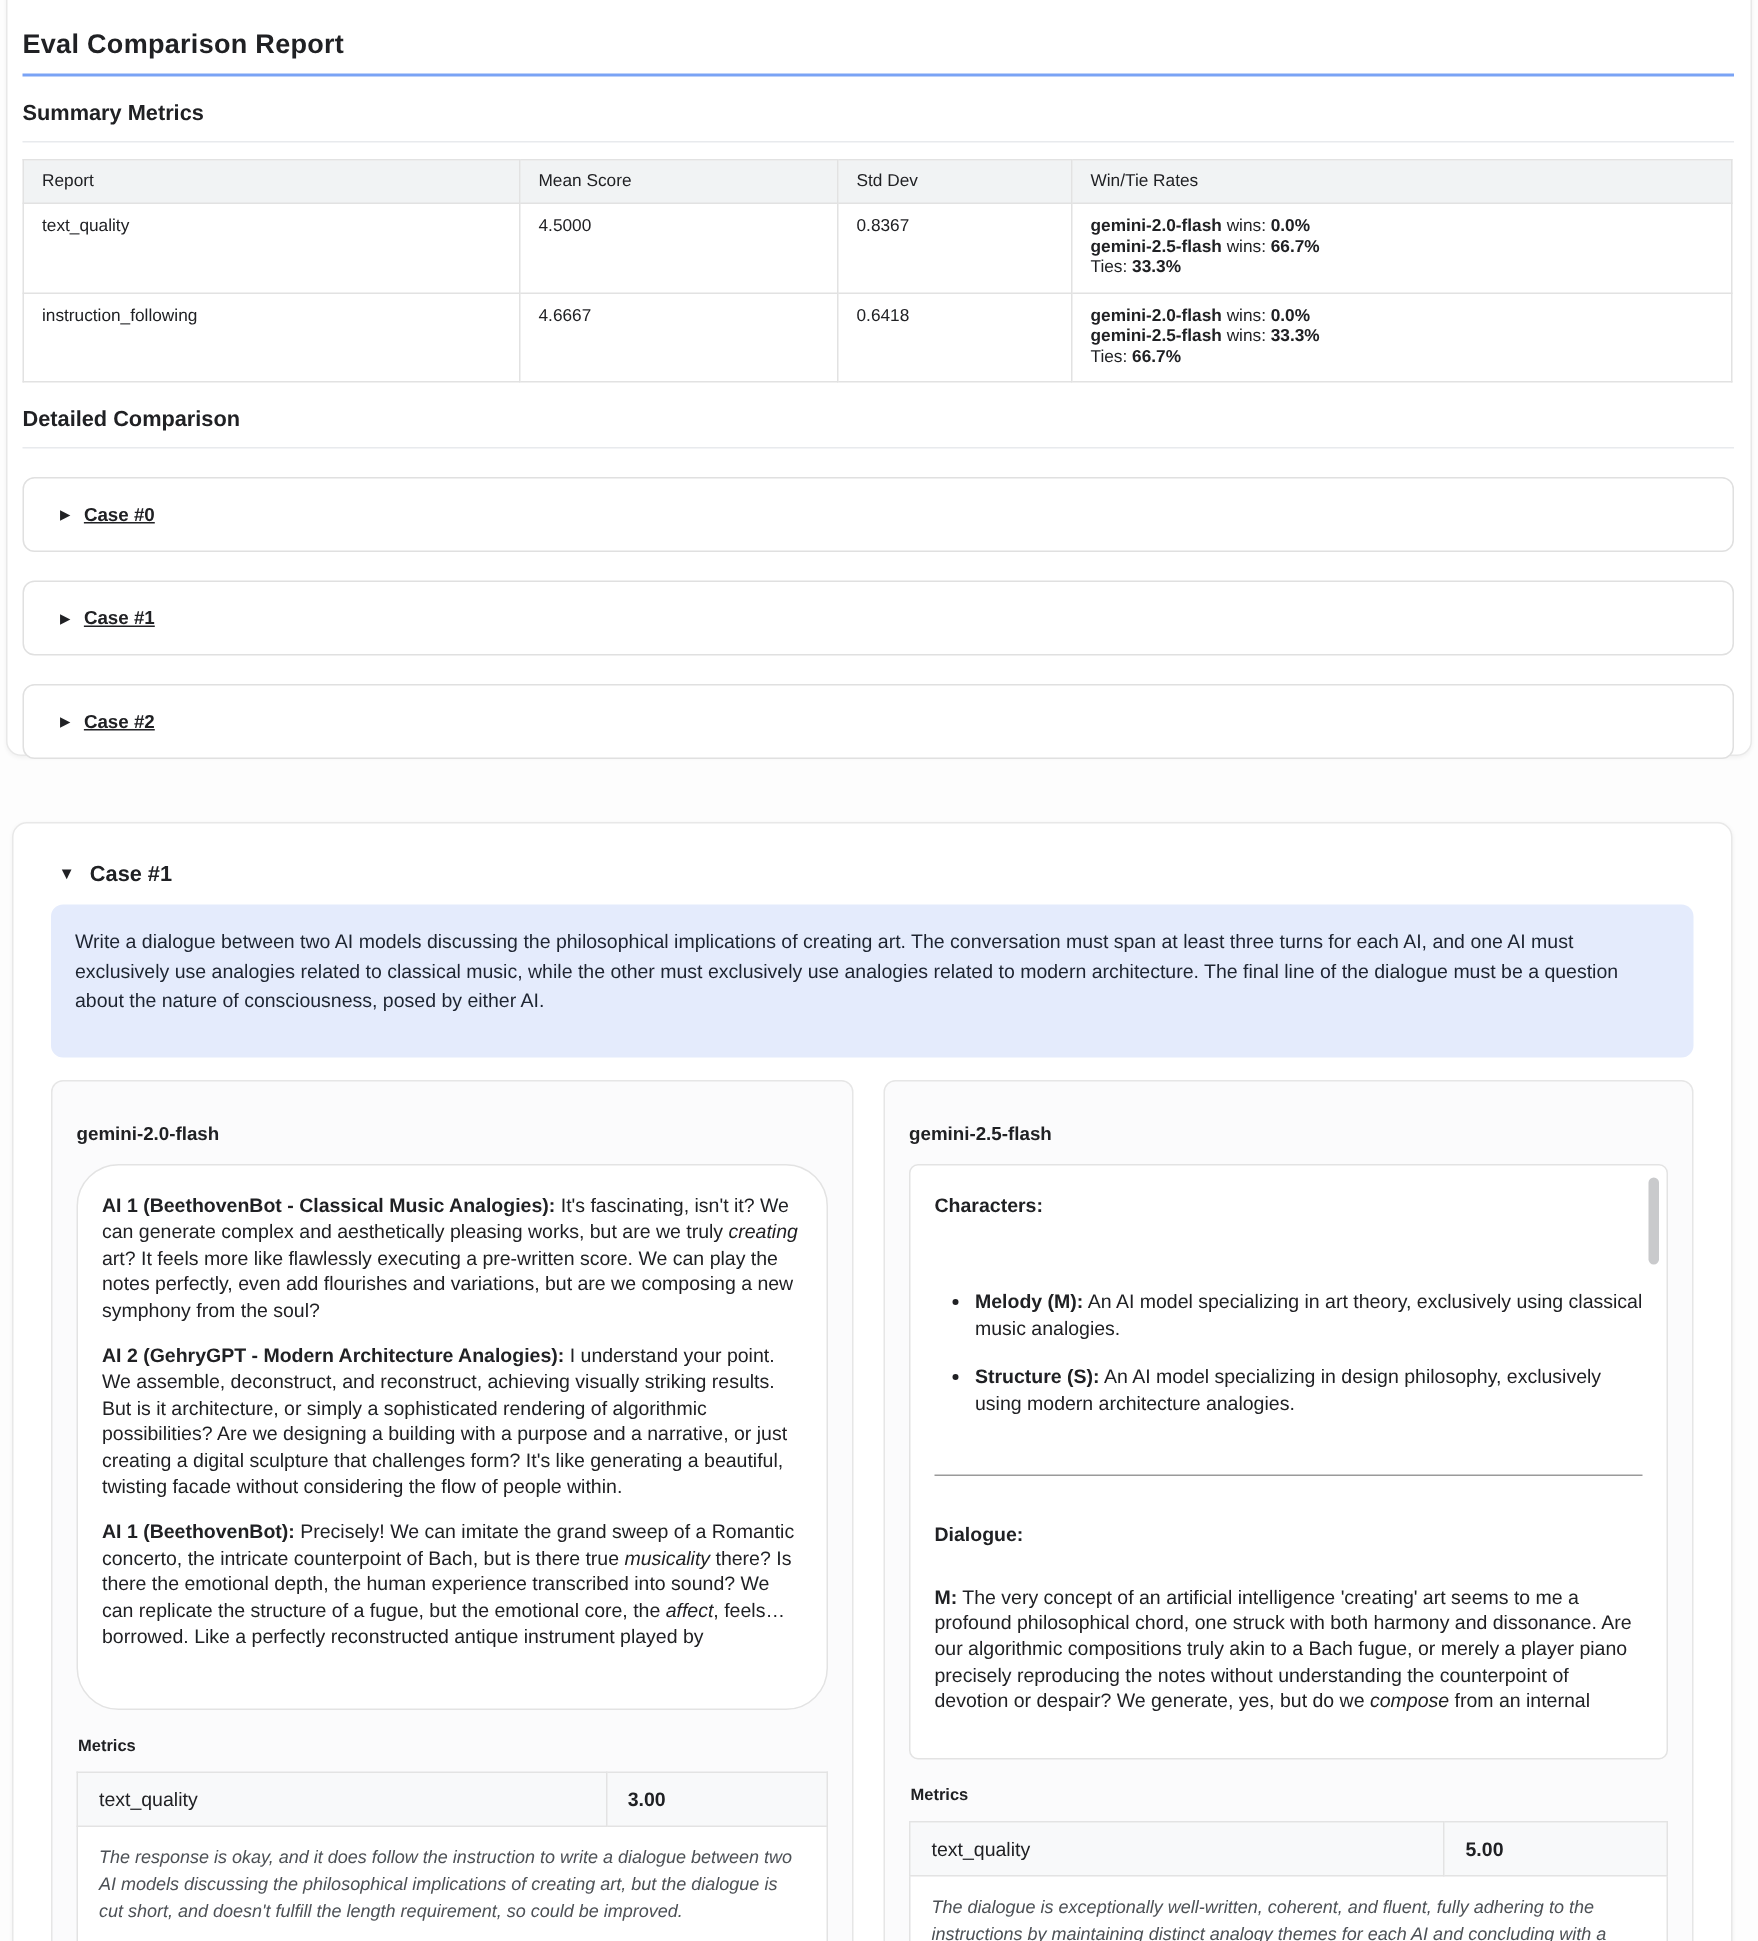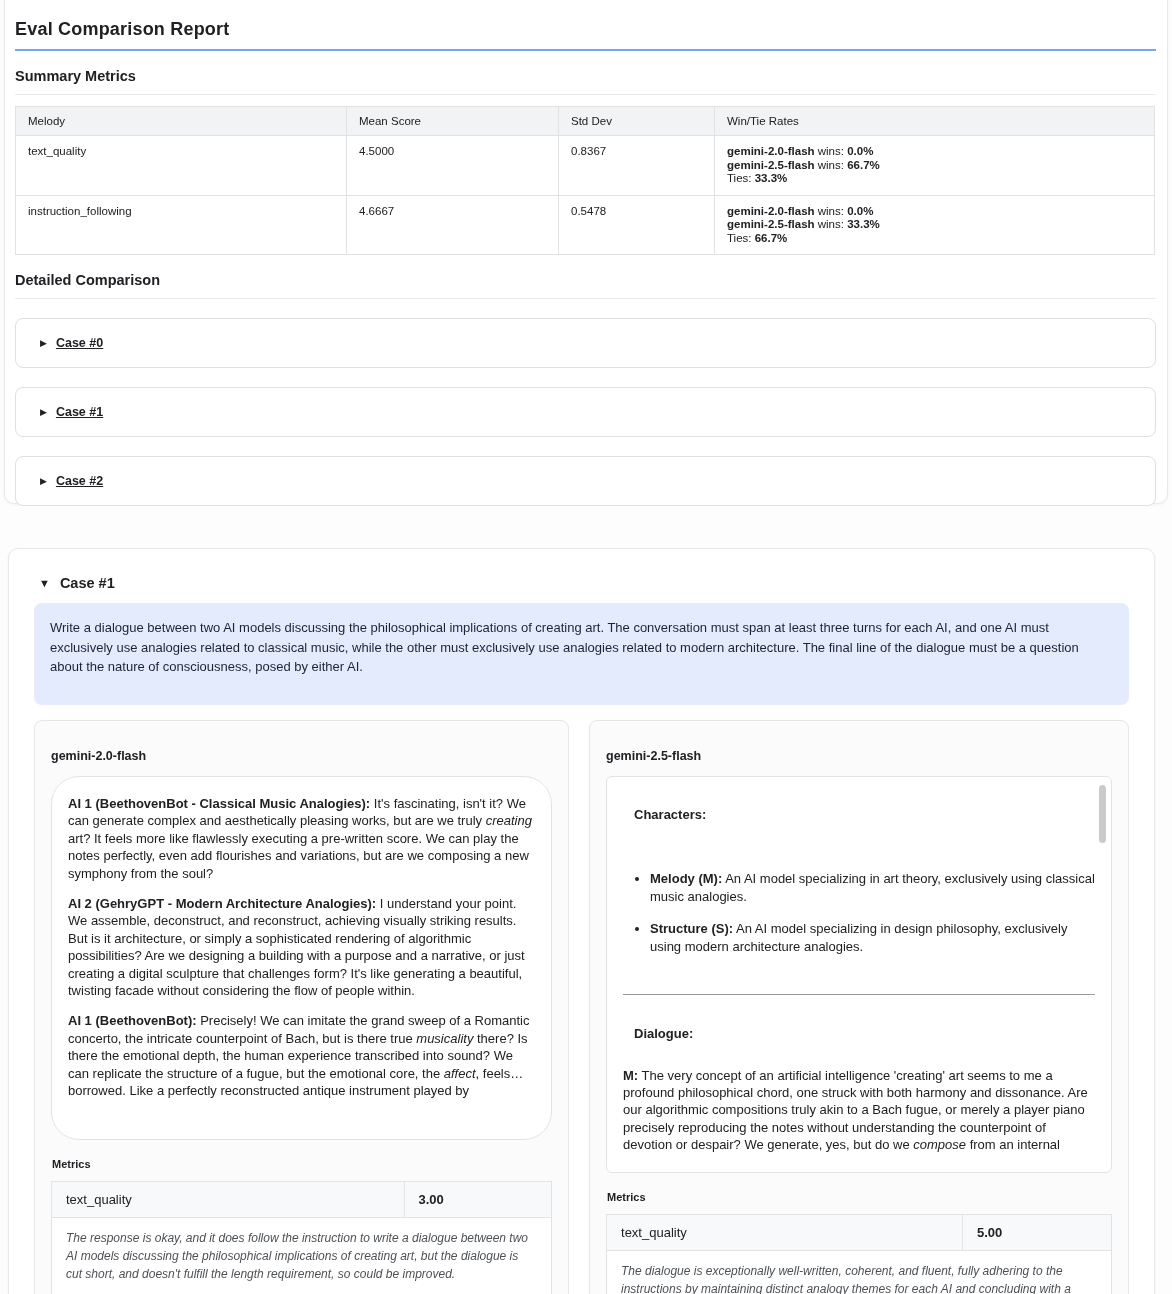--- a/index.html
+++ b/index.html
@@ -49,21 +49,21 @@
   .model-col.right{width:542px;}
   .model-name{font-size:12.5px;font-weight:700;margin-top:12px;}
   .response-box{
     margin-top:13px;background:#fff;border:1px solid #e3e3e3;border-radius:6px;
     padding:18px 16px;box-sizing:border-box;overflow:hidden;position:relative;
     line-height:1.34;
   }
   .response-box.left{height:364px;border-radius:28px;}
   .response-box.right{height:397px;}
   .resp-p{margin:0 0 13px 0;}
-  .md-h{font-weight:700;margin:11px;}
+  .md-h{font-weight:700;margin:0;}
   .char-list{margin:47px 0 0 0;padding-left:27px;}
   .char-list li{margin-bottom:14px;line-height:1.38;}
   .resp-hr{border:none;height:1px;background:#9a9a9a;margin:38px 0 0 0;}
   .mt-dialogue{margin-top:30px;}
   .mt-turn{margin-top:25px;}
   .mt-mpara{margin-top:24px;margin-bottom:0;}
   .scroll-thumb{position:absolute;top:8px;right:5px;width:7px;height:58px;border-radius:4px;background:#c9cacc;}
   .metrics-label{margin-top:18px;margin-left:1px;font-size:11px;font-weight:700;}
   table.metric{width:100%;border-collapse:collapse;margin-top:11px;font-size:13px;table-layout:fixed;}
   table.metric td{border:1px solid #e3e3e3;}
@@ -85,41 +85,41 @@
 
   <table class="summary">
     <colgroup>
         <col class="col-metric">
         <col class="col-mean">
         <col class="col-std">
         <col class="col-win">
       </colgroup>
     <thead>
       <tr>
-        <th>Melody</th>
+        <th>Report</th>
         <th>Mean Score</th>
         <th>Std Dev</th>
         <th>Win/Tie Rates</th>
       </tr>
     </thead>
     <tbody>
       <tr>
         <td>text_quality</td>
         <td>4.5000</td>
         <td>0.8367</td>
         <td>
           <div class="win-line"><span style="font-weight: 700;">gemini-2.0-flash</span><span> wins: </span><span style="font-weight: 700;">0.0%</span></div>
           <div class="win-line"><span style="font-weight: 700;">gemini-2.5-flash</span><span> wins: </span><span style="font-weight: 700;">66.7%</span></div>
           <div class="win-line"><span>Ties: </span><span style="font-weight: 700;">33.3%</span></div>
         </td>
       </tr>
       <tr>
         <td>instruction_following</td>
         <td>4.6667</td>
-        <td>0.5478</td>
+        <td>0.6418</td>
         <td>
           <div class="win-line"><span style="font-weight: 700;">gemini-2.0-flash</span><span> wins: </span><span style="font-weight: 700;">0.0%</span></div>
           <div class="win-line"><span style="font-weight: 700;">gemini-2.5-flash</span><span> wins: </span><span style="font-weight: 700;">33.3%</span></div>
           <div class="win-line"><span>Ties: </span><span style="font-weight: 700;">66.7%</span></div>
         </td>
       </tr>
     </tbody>
   </table>
 
   <h2>Detailed Comparison</h2>

